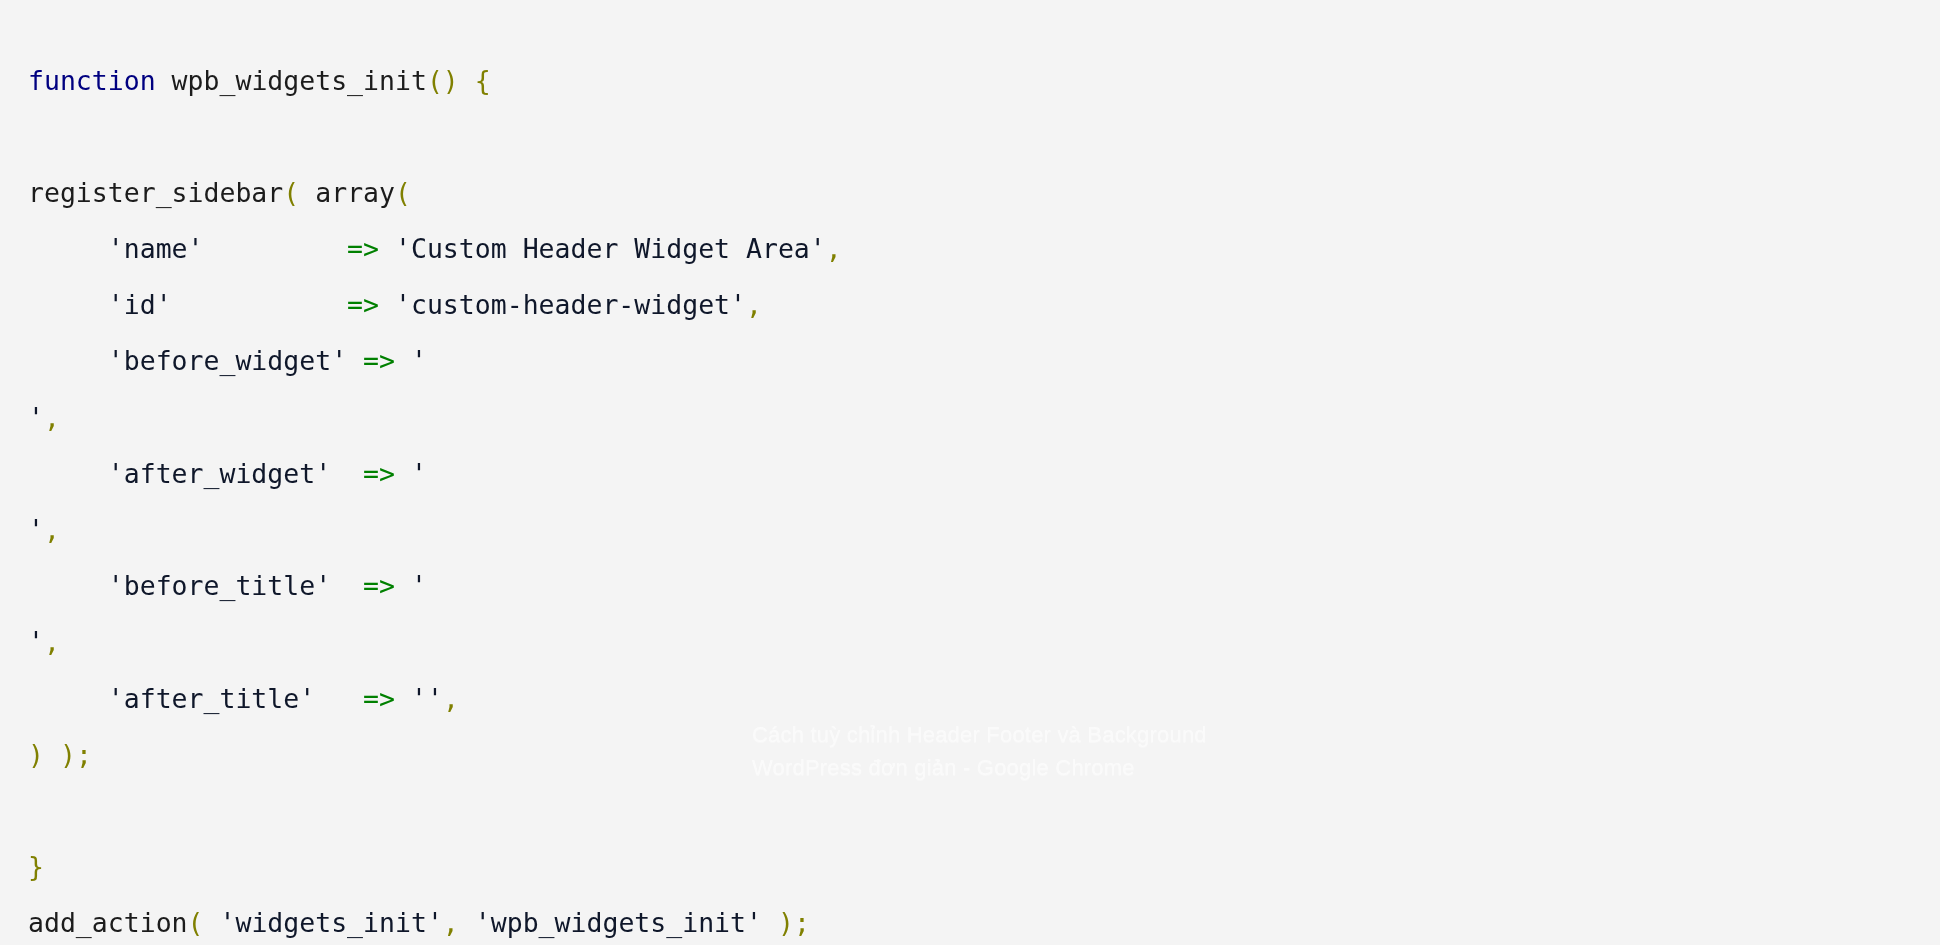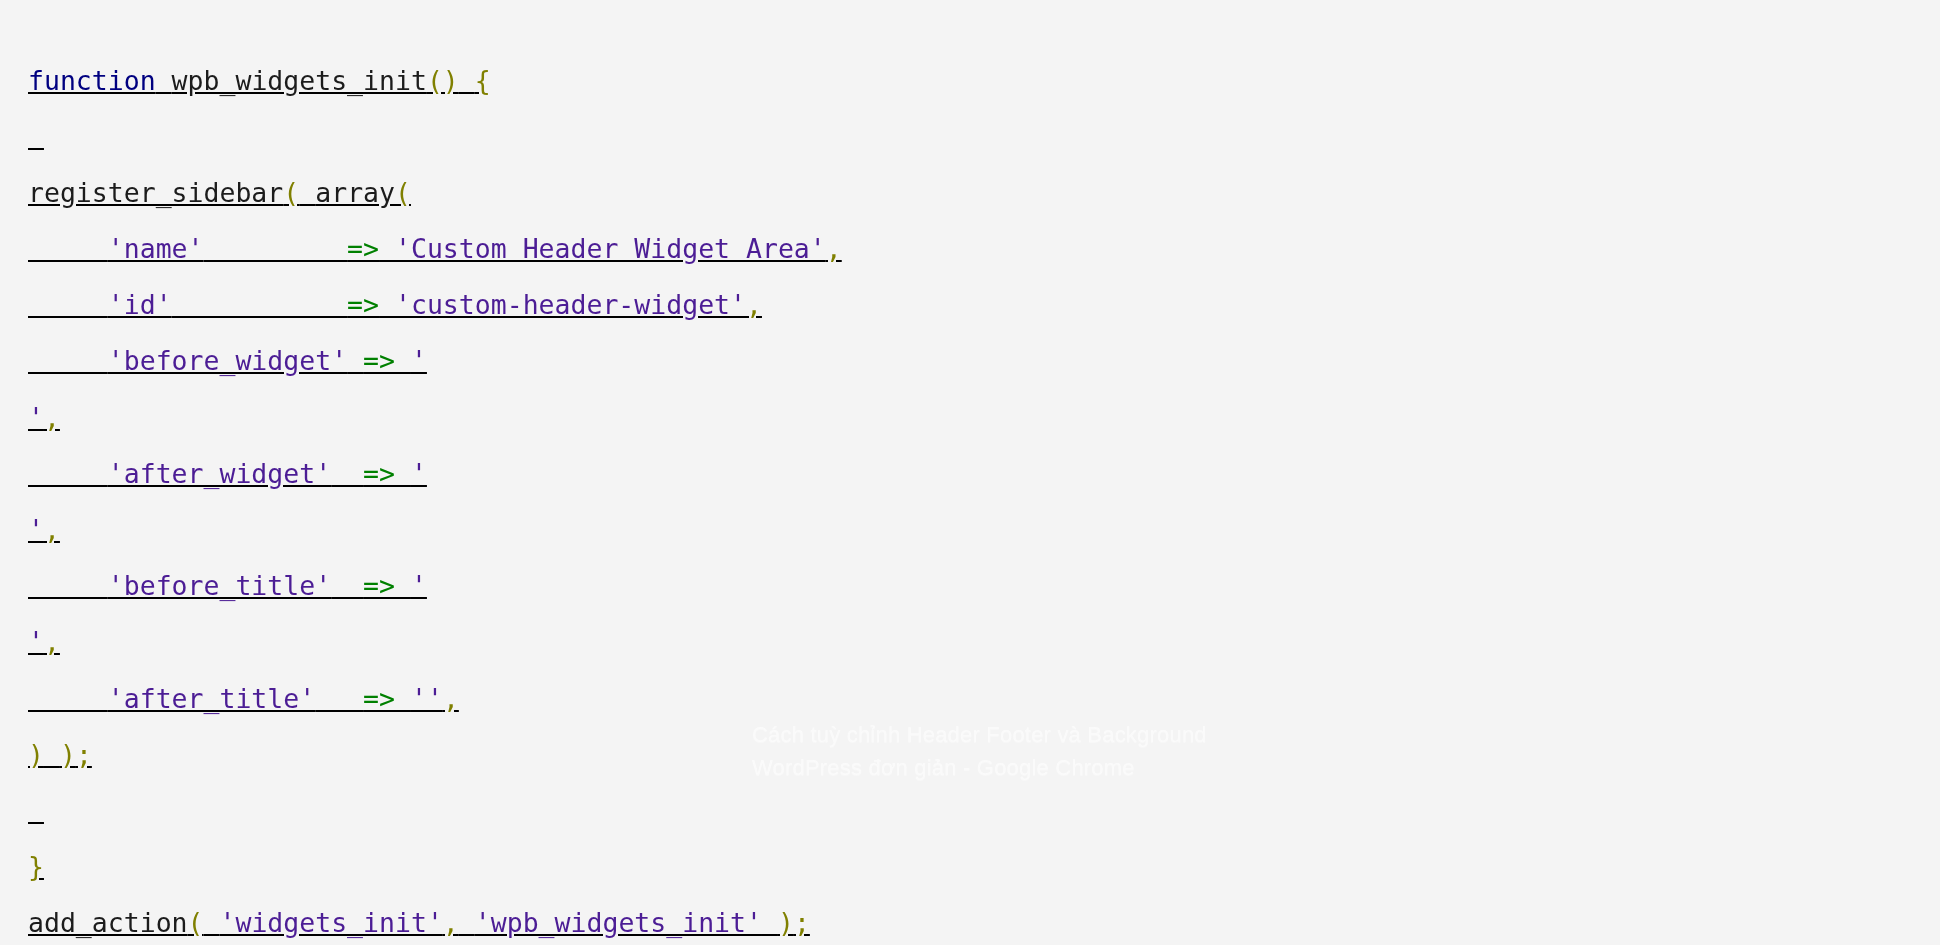--- a/index.html
+++ b/index.html
@@ -31,28 +31,27 @@
     line-height: 56.2px;
     letter-spacing: 0px;
     white-space: pre;
     font-family: "DejaVu Sans Mono", "Liberation Mono", monospace;
   }
 
   .ln {
     display: block;
     height: 56.2px;
     white-space: pre;
-    text-decoration: underline;
   }
 
   
   .kw   { color: #000080; }
   .id   { color: #1c1c1c; }
   .punc { color: #808000; }
-  .str  { color: #4c1d95; }
+  .str  { color: #0f172a; }
   .arrow{ color: #008000; }
   .plain{ color: #1c1c1c; }
 
   
   #watermark {
     position: absolute;
     left: 752px;
     top: 718px;
     width: 512px;
     font-family: "Liberation Sans", sans-serif;

